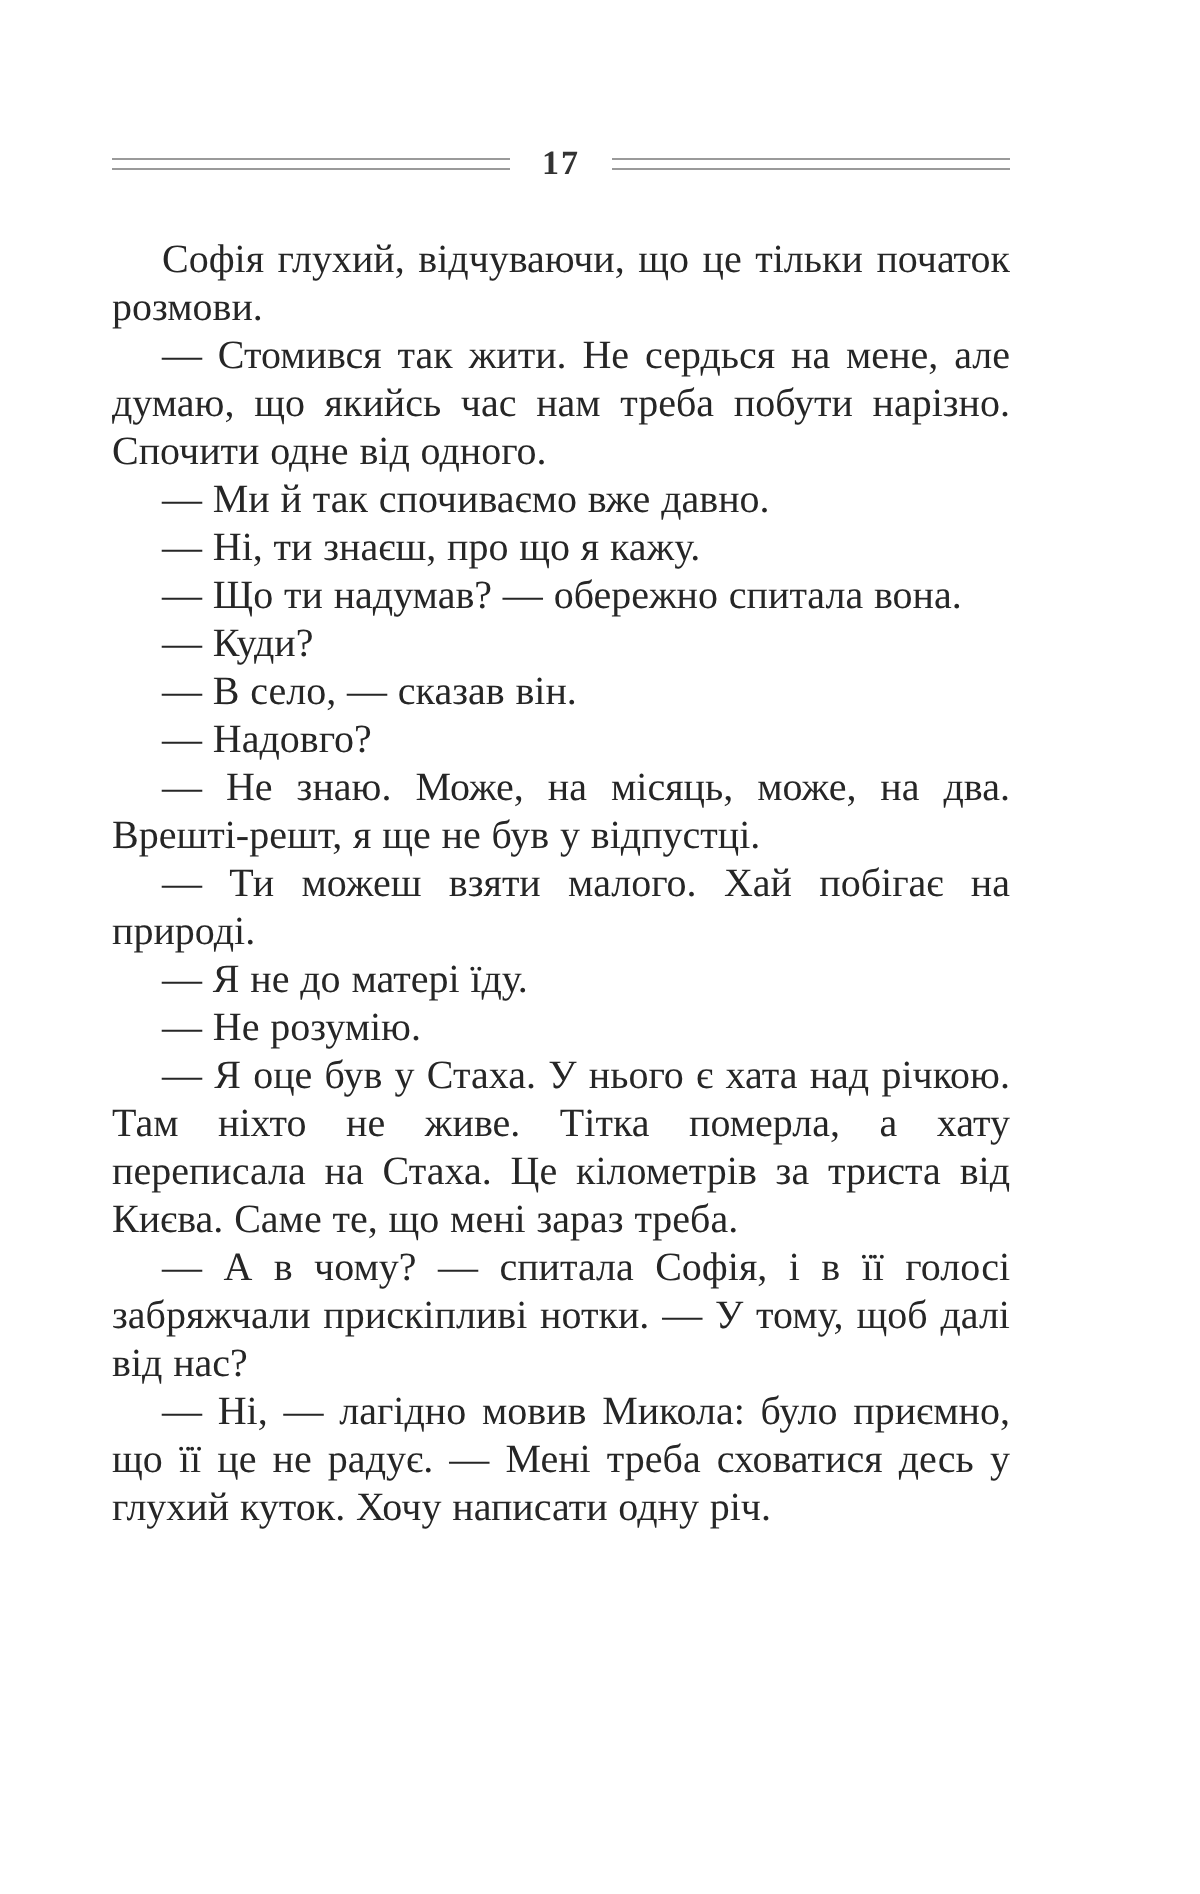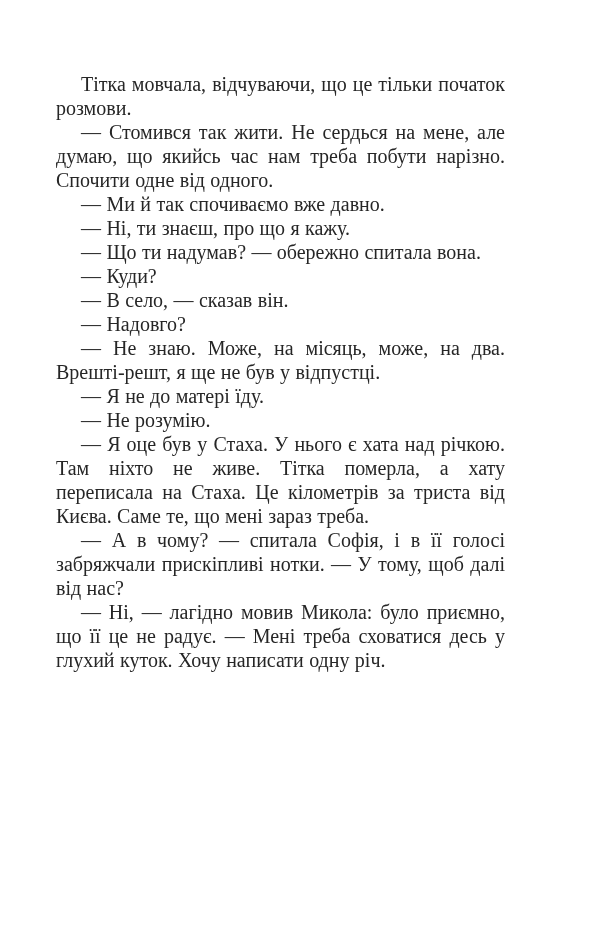--- a/index.html
+++ b/index.html
@@ -46,31 +46,37 @@
     text-indent: 25px;
     color: var(--text-color, #262626);
     word-spacing: 0.02em;
   }
 </style>
 </head>
 <body>
 
 <div class="page" style="--bg-color: #ffffff; --text-color: #262626; --rule-color: #9a9a9a; --pagenum-color: #333333;">
 
+  <div class="header">
+    <span class="rule"></span>
+    <span class="page-number">17</span>
+    <span class="rule"></span>
+  </div>
 
   <div class="content">
-    <p>Тітка мовчала, відчуваючи, що це тільки початок розмови.</p>
+    <p>Софія глухий, відчуваючи, що це тільки початок розмови.</p>
     <p>— Стомився так жити. Не сердься на мене, але думаю, що якийсь час нам треба побути нарізно. Спочити одне від одного.</p>
     <p>— Ми й так спочиваємо вже давно.</p>
     <p>— Ні, ти знаєш, про що я кажу.</p>
     <p>— Що ти надумав? — обережно спитала вона.</p>
     <p>— Куди?</p>
     <p>— В село, — сказав він.</p>
     <p>— Надовго?</p>
     <p>— Не знаю. Може, на місяць, може, на два. Врешті-решт, я ще не був у відпустці.</p>
+    <p>— Ти можеш взяти малого. Хай побігає на природі.</p>
     <p>— Я не до матері їду.</p>
     <p>— Не розумію.</p>
     <p>— Я оце був у Стаха. У нього є хата над річкою. Там ніхто не живе. Тітка померла, а хату переписала на Стаха. Це кілометрів за триста від Києва. Саме те, що мені зараз треба.</p>
     <p>— А в чому? — спитала Софія, і в її голосі забряжчали прискіпливі нотки. — У тому, щоб далі від нас?</p>
     <p>— Ні, — лагідно мовив Микола: було приємно, що її це не радує. — Мені треба сховатися десь у глухий куток. Хочу написати одну річ.</p>
   </div>
 
 </div>
 
 </body></html>

